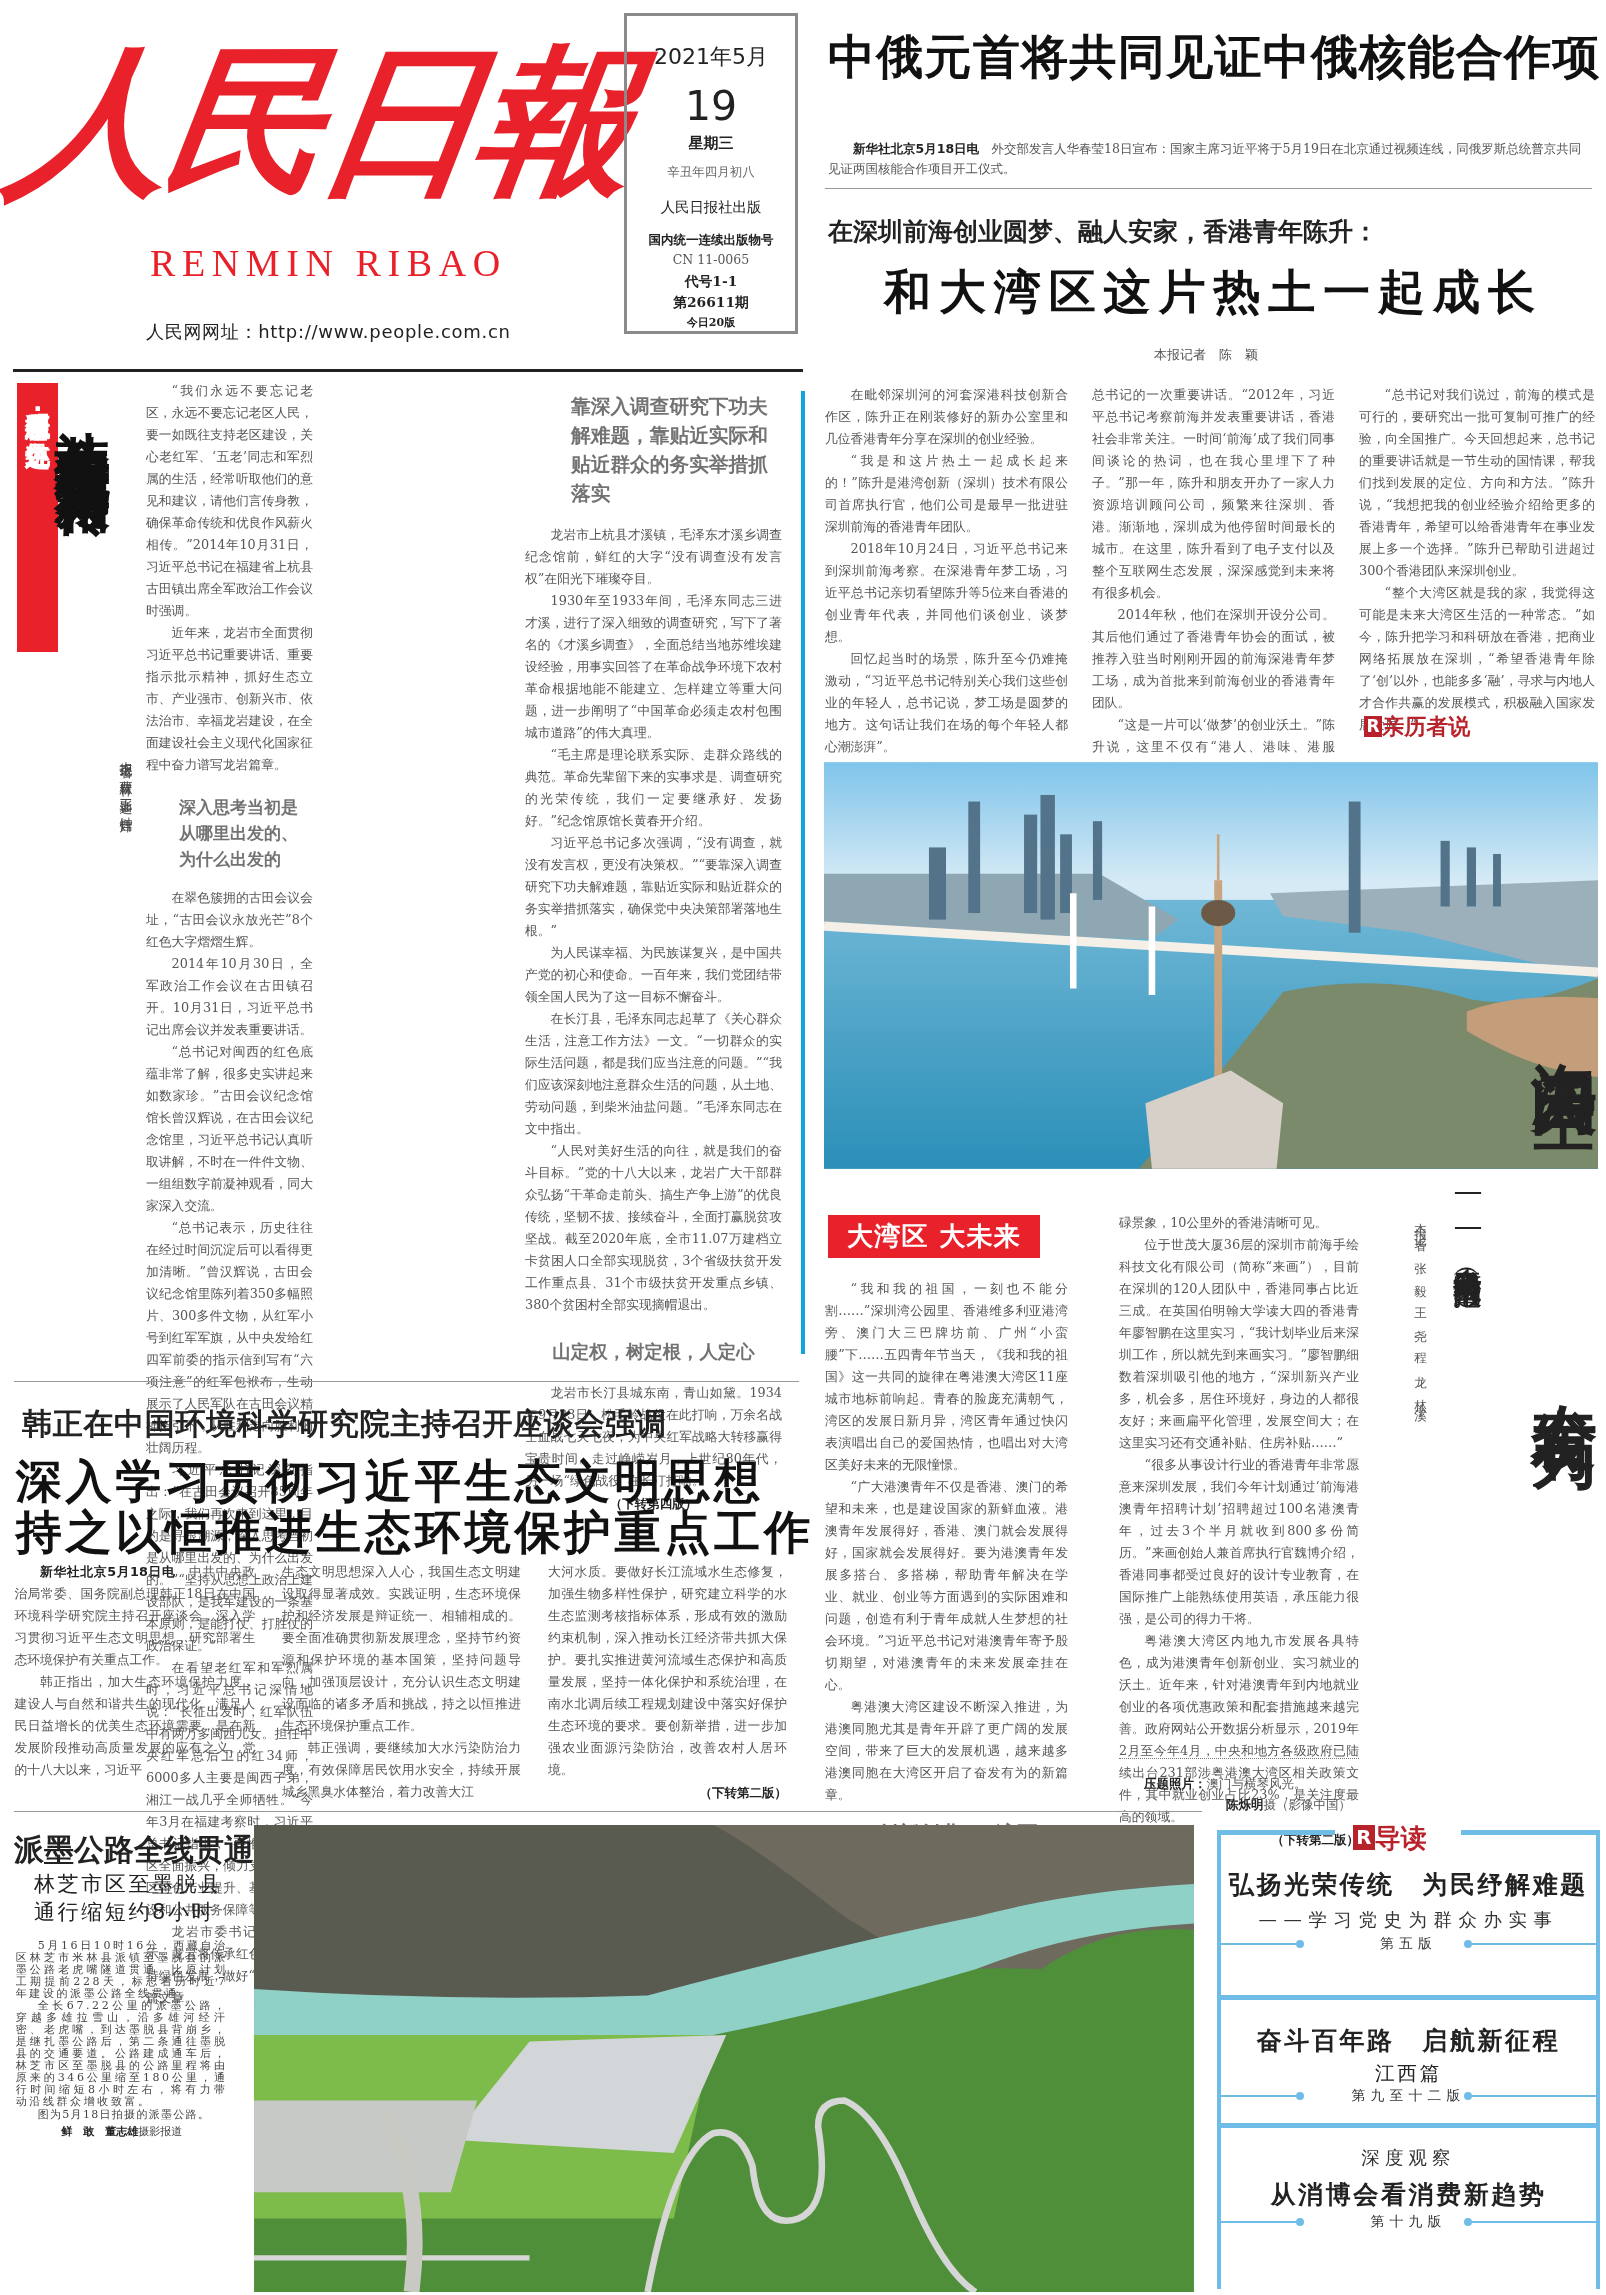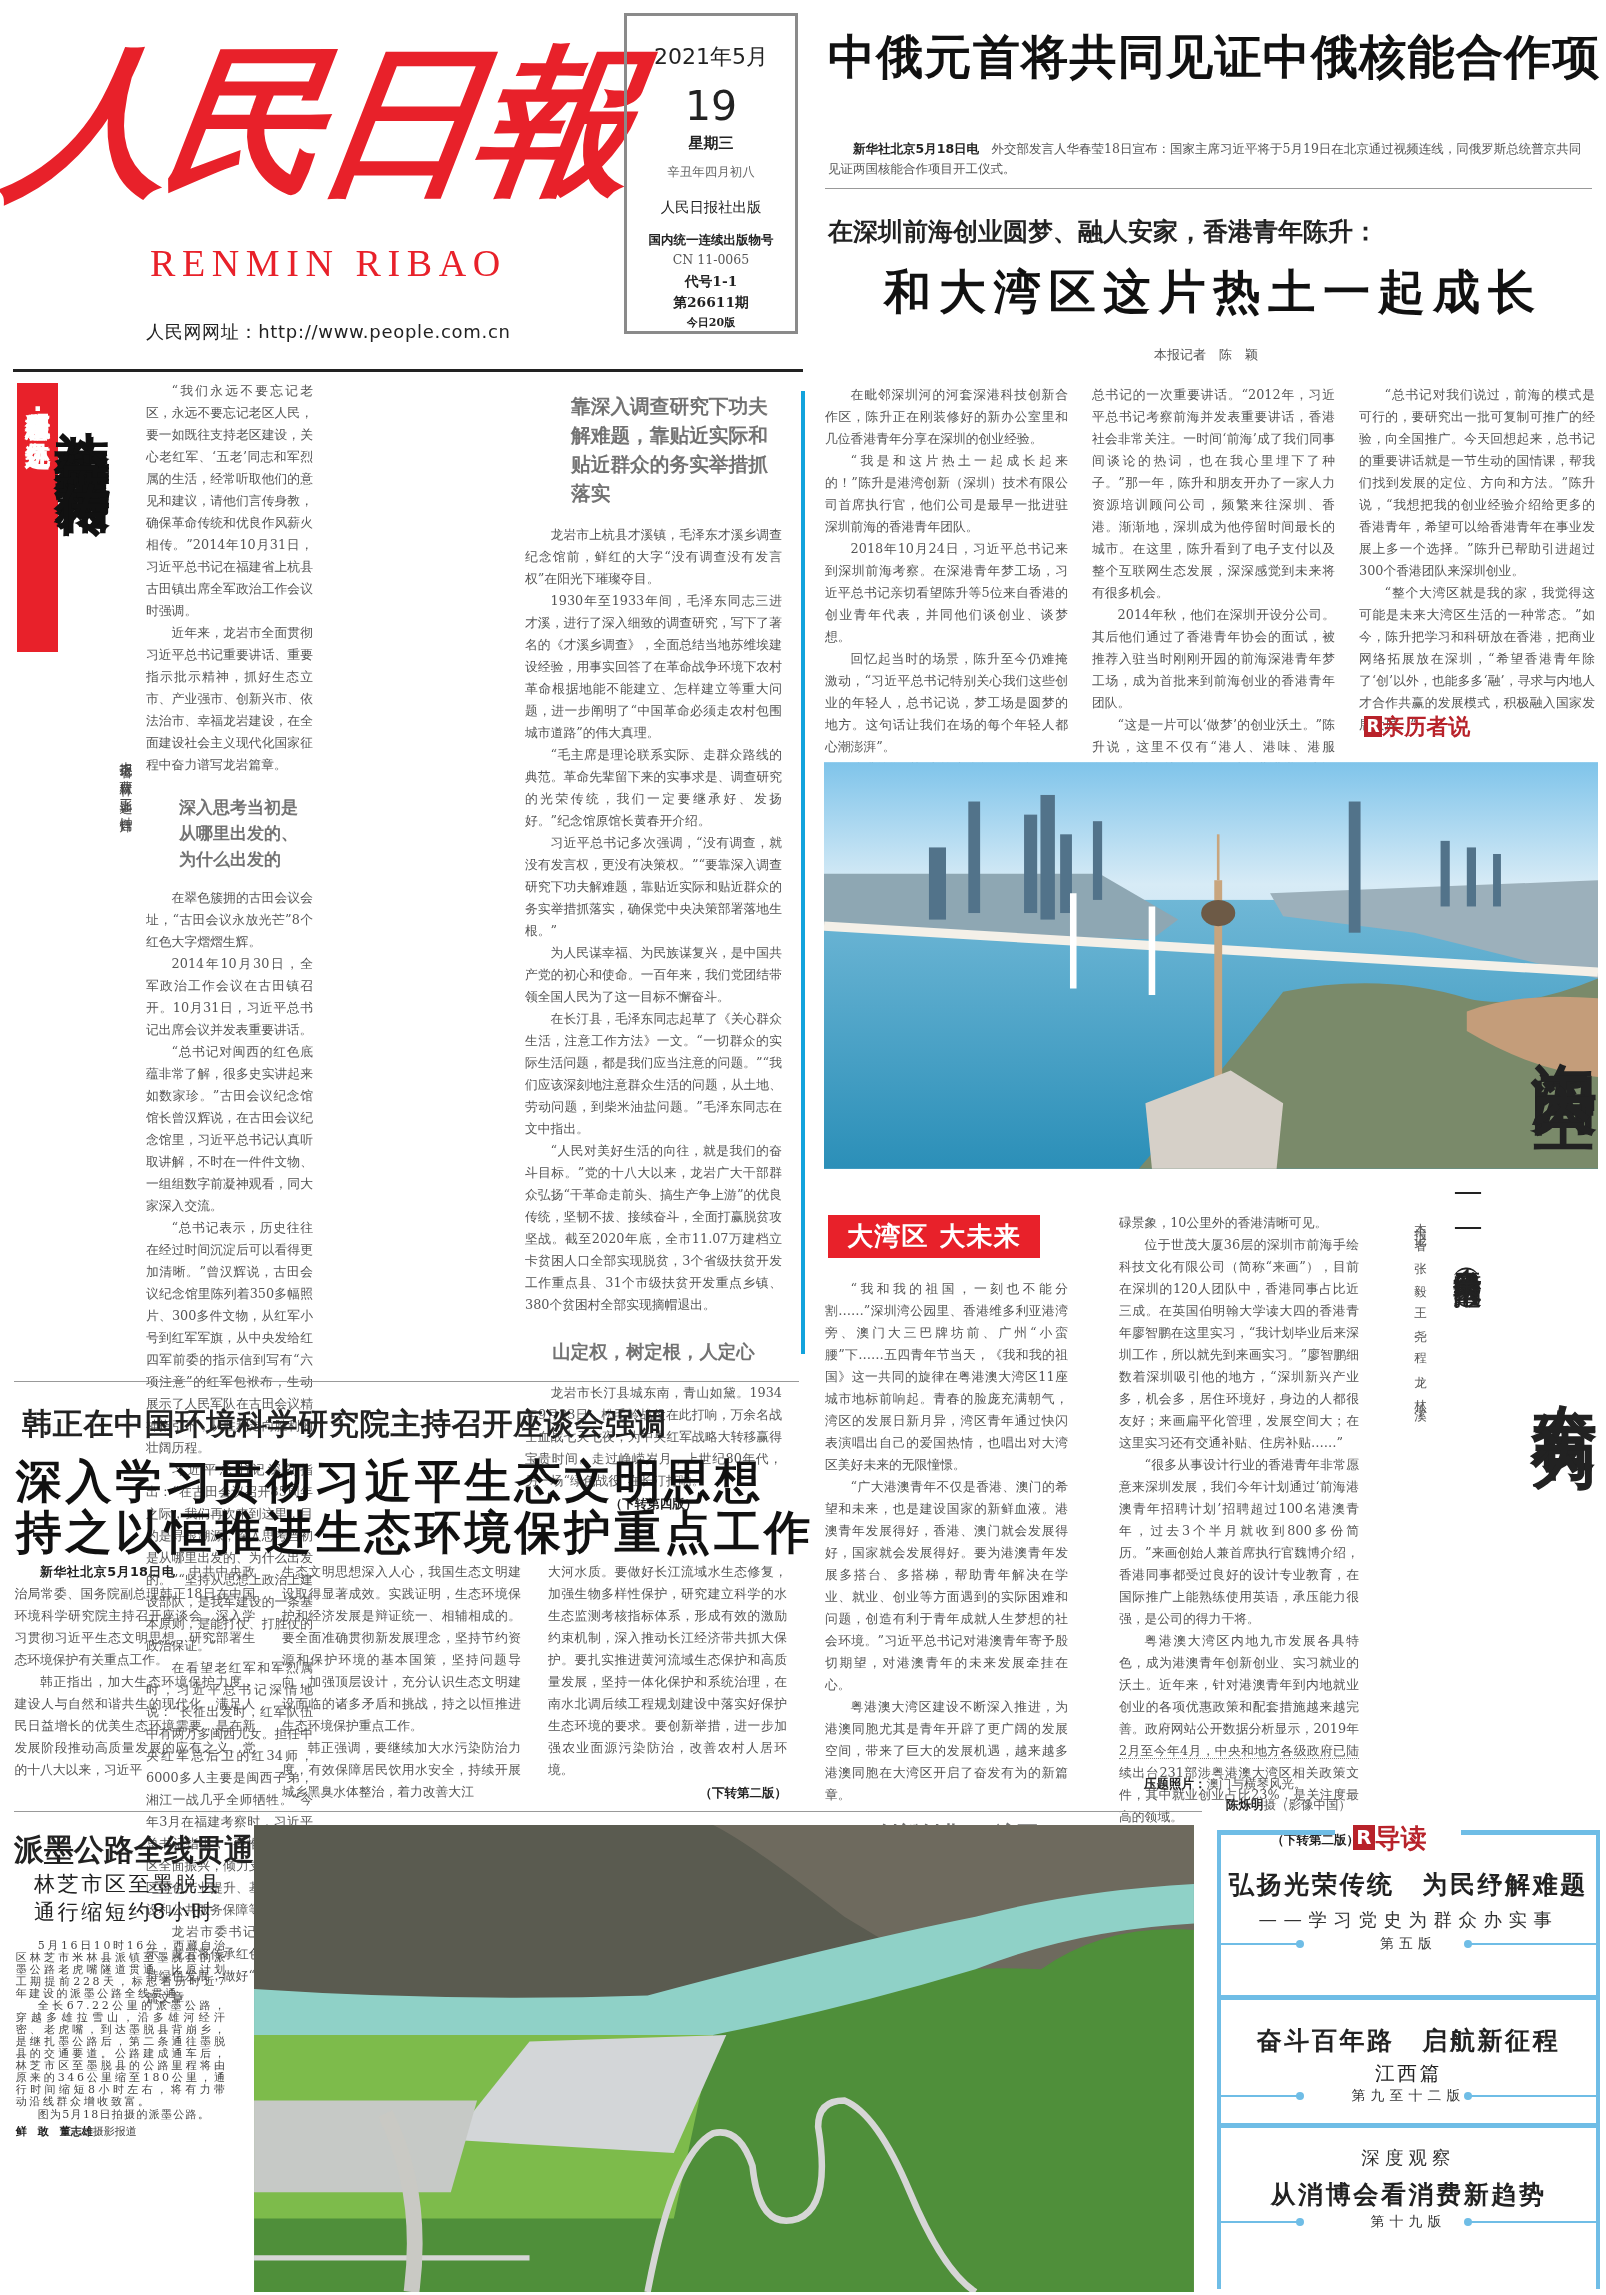--- a/index.html
+++ b/index.html
@@ -205,21 +205,21 @@
 
 <div class="abs sans" style="left:14px;top:1830px;font-size:30px;font-weight:bold;color:#222">派墨公路全线贯通</div>
 <div class="abs sans" style="left:34px;top:1871px;font-size:21px;color:#222;letter-spacing:2.6px;line-height:27.5px">
   <div>林芝市区至墨脱县</div>
   <div>通行缩短约8小时</div>
 </div>
 <div class="abs col" style="left:15.7px;top:1940px;width:212px">
   <p style="font-size:11px;line-height:12px;letter-spacing:2.6px;color:#444">5月16日10时16分，西藏自治区林芝市米林县派镇至墨脱县的派墨公路老虎嘴隧道贯通，比原计划工期提前228天，标志着历时近7年建设的派墨公路全线贯通。</p>
   <p style="font-size:11px;line-height:12px;letter-spacing:2.6px;color:#444">全长67.22公里的派墨公路，穿越多雄拉雪山，沿多雄河经汗密、老虎嘴，到达墨脱县背崩乡，是继扎墨公路后，第二条通往墨脱县的交通要道。公路建成通车后，林芝市区至墨脱县的公路里程将由原来的346公里缩至180公里，通行时间缩短8小时左右，将有力带动沿线群众增收致富。</p>
   <p style="font-size:11px;line-height:14.4px;letter-spacing:1.3px;color:#444">图为5月18日拍摄的派墨公路。</p>
-  <div style="font-size:11px;color:#444;margin-top:1.3px"><b class="sans" style="color:#222">鲜　敢　董志雄</b><span>摄影报道</span></div>
+  <div style="text-align:center;font-size:11px;color:#444;margin-top:1.3px"><b class="sans" style="color:#222">鲜　敢　董志雄</b><span>摄影报道</span></div>
 </div>
 
 <div class="abs photo" style="left:254px;top:1825px;width:940px;height:467px">
   <svg width="940" height="467" viewBox="0 0 1433 712">
     <rect width="1433" height="712" fill="#4f8f3a"></rect>
     <path d="M0 0 H1433 V160 Q1300 150 1200 220 Q1000 210 800 270 L0 290Z" fill="#6e6a5e"></path>
     <path d="M0 0 H700 Q760 30 900 140 L1000 200 L700 260 L0 280Z" fill="#5a5b50"></path>
     <path d="M0 250 Q300 270 600 260 Q900 180 1100 140 Q1250 100 1433 90 L1433 150 Q1250 160 1100 220 Q900 280 700 320 L0 330Z" fill="#8fd1c7"></path>
     <path d="M0 320 H700 L640 600 L0 600Z" fill="#7dbb4b"></path>
     <path d="M420 330 L720 320 L640 500 L300 480Z" fill="#d3d6d8"></path>

